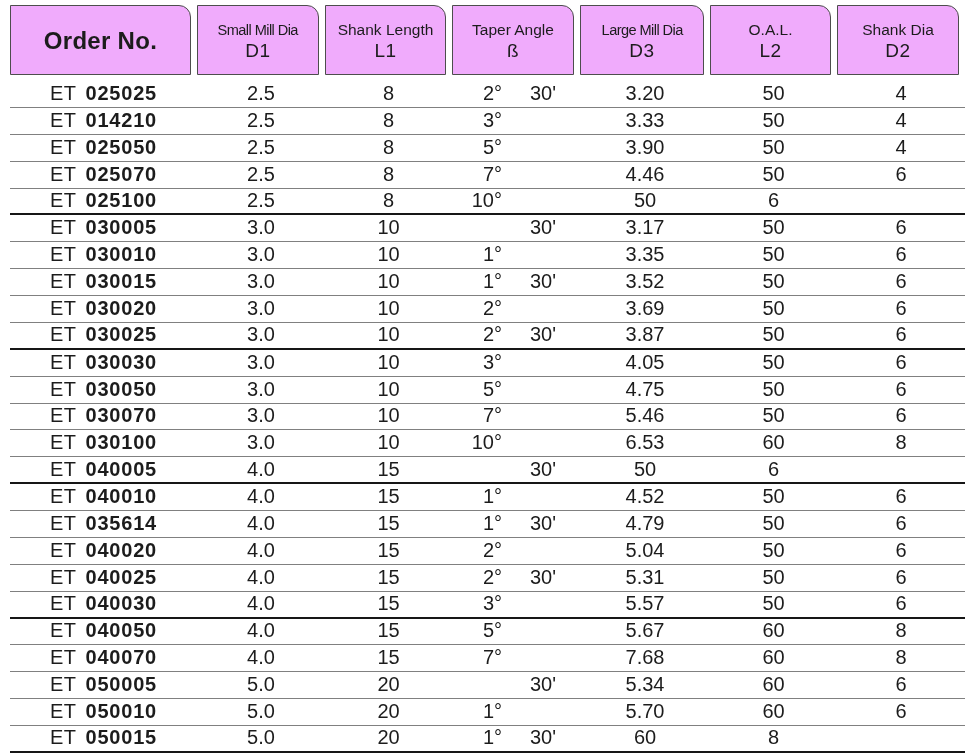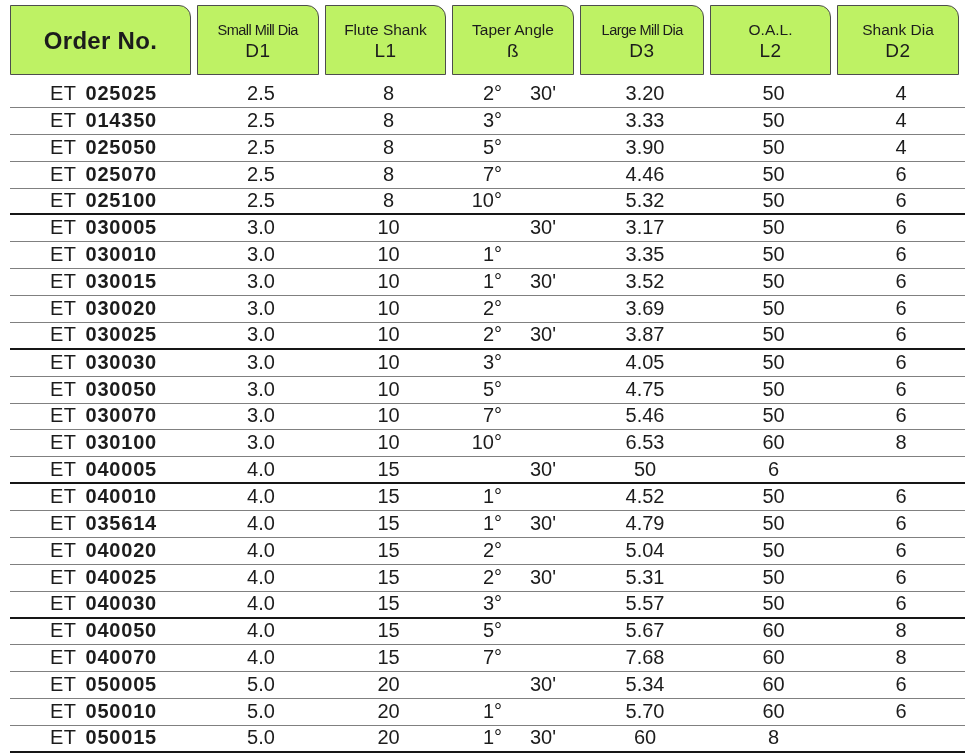--- a/index.html
+++ b/index.html
@@ -20,21 +20,21 @@
   
   .thead{
     display:grid;
     grid-template-columns:187px 128px 127px 128px 130px 127px 128px;
     height:81px;
   }
   .hcell{
     margin:5px 6px 6px 0;
     border:1.4px solid var(--boxborder);
     border-top-right-radius:12px;
-    background:#bef264;
+    background:#f0abfc;
     display:flex;flex-direction:column;align-items:center;justify-content:center;
     padding-top:2px;
     overflow:hidden;
   }
   .hlabel{
     font-size:15.5px;line-height:19px;color:var(--text);
     white-space:nowrap;
   }
   .hlabel.condensed{letter-spacing:-0.6px;transform:scaleX(0.94);}
   .hcode{
@@ -70,21 +70,21 @@
   <div class="thead">
       <div class="hcell order-h">
     <div class="hlabel">Order No.</div>
 
   </div>
       <div class="hcell">
     <div class="hlabel condensed">Small Mill Dia</div>
     <div class="hcode">D1</div>
   </div>
       <div class="hcell">
-    <div class="hlabel">Flute Shank</div>
+    <div class="hlabel">Shank Length</div>
     <div class="hcode">L1</div>
   </div>
       <div class="hcell">
     <div class="hlabel">Taper Angle</div>
     <div class="hcode">ß</div>
   </div>
       <div class="hcell">
     <div class="hlabel condensed">Large Mill Dia</div>
     <div class="hcode">D3</div>
   </div>
@@ -109,21 +109,21 @@
       <span class="deg">2°</span>
           <span class="min">30'</span>
     </div>
     <div class="cell">3.20</div>
     <div class="cell">50</div>
     <div class="cell">4</div>
   </div>
       <div class="row">
     <div class="cell c-order">
       <span class="et">ET</span>
-          <span class="num">014350</span>
+          <span class="num">014210</span>
     </div>
     <div class="cell">2.5</div>
     <div class="cell">8</div>
     <div class="cell c-taper">
       <span class="deg">3°</span>
           <span class="min"></span>
     </div>
     <div class="cell">3.33</div>
     <div class="cell">50</div>
     <div class="cell">4</div>
@@ -162,21 +162,20 @@
     <div class="cell c-order">
       <span class="et">ET</span>
           <span class="num">025100</span>
     </div>
     <div class="cell">2.5</div>
     <div class="cell">8</div>
     <div class="cell c-taper">
       <span class="deg">10°</span>
           <span class="min"></span>
     </div>
-    <div class="cell">5.32</div>
     <div class="cell">50</div>
     <div class="cell">6</div>
   </div>
       <div class="row">
     <div class="cell c-order">
       <span class="et">ET</span>
           <span class="num">030005</span>
     </div>
     <div class="cell">3.0</div>
     <div class="cell">10</div>

